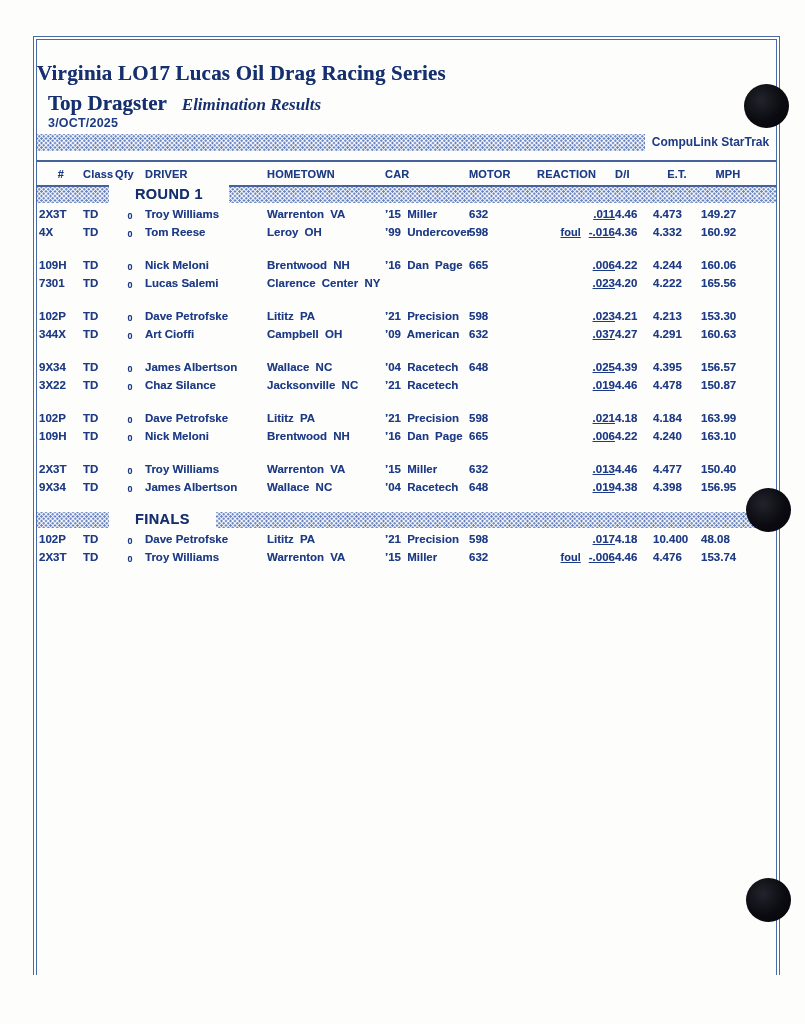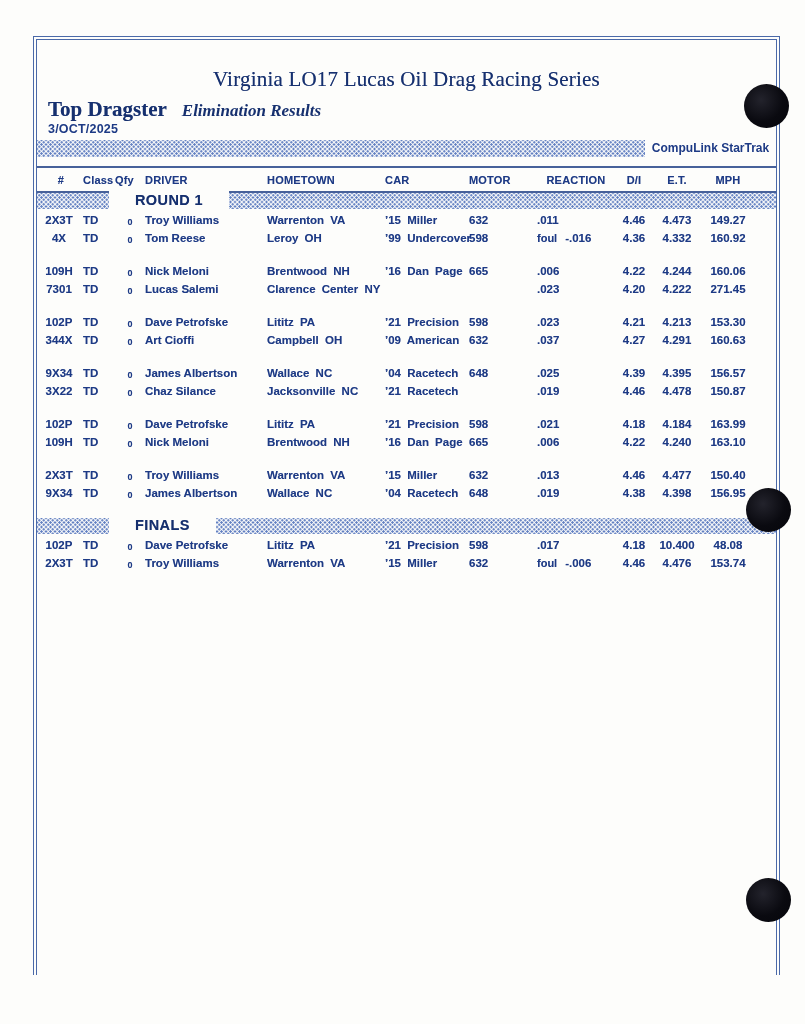--- a/index.html
+++ b/index.html
@@ -20,24 +20,23 @@
     width:747px; height:939px;
     border-top:4px double #4a69a8;
     border-left:4px double #4a69a8;
     border-right:4px double #4a69a8;
     border-bottom:none;
     background:#fdfdfb;
   }
 
   
   .series-title {
-    margin-top:27px;
-    text-align:center;
+    margin-top:21px;
     font-family:"Liberation Serif", serif;
-    font-weight:normal;
+    font-weight:bold;
     font-size:21px;
     letter-spacing:.2px;
     color:#16306f;
     text-shadow:0 0 .5px rgba(22,48,111,.55);
   }
   .subheader {
     display:flex; justify-content:space-between; align-items:baseline;
     padding:0 20px 0 11px;
     margin-top:5px;
     flex-direction:column;
@@ -90,26 +89,26 @@
     margin-left:2px;
   }
   .col-headers { padding:6px 0 5px 0; }
   .hcell, .cell {
     font-weight:bold; font-size:11.5px;
     color:#1d3a85; white-space:nowrap;
     text-shadow:0 0 .4px rgba(29,58,133,.4);
   }
   .hcell { font-size:11px; letter-spacing:.2px; }
   .a-l { text-align:left; }
-  .a-r { text-align:center; }
+  .a-r { text-align:left; }
   .a-c { text-align:center; }
   .cell.qfy { font-size:9px; padding-top:2px; }
   .cell.sp { word-spacing:3px; }
   .cell.num { padding-right:4px; }
-  .cell.reaction { display:flex; gap:8px; }
+  .cell.reaction { display:flex; justify-content:flex-end; gap:8px;text-decoration:underline; }
   .foul-flag { font-size:11px; }
 
   .winners-note {
     margin:8px 0 4px 8px;
     font-weight:bold; font-size:8px;
     letter-spacing:.2px;
     color:#1d3a85;
   }
 
   .section { margin-bottom:0; }
@@ -241,21 +240,21 @@
               <div class="cell qfy a-c">0</div>
               <div class="cell a-l">Lucas Salemi</div>
               <div class="cell sp a-l">Clarence Center NY</div>
               <div class="cell sp a-l"></div>
               <div class="cell a-l"></div>
               <div class="cell reaction">
                 <span>.023</span>
               </div>
               <div class="cell a-r">4.20</div>
               <div class="cell a-r">4.222</div>
-              <div class="cell a-r">271.45</div>
+              <div class="cell a-r">165.56</div>
             </div>
           </div>
           <div class="pair">
             <div class="grid row">
               <div class="cell num a-r">102P</div>
               <div class="cell a-l">TD</div>
               <div class="cell qfy a-c">0</div>
               <div class="cell a-l">Dave Petrofske</div>
               <div class="cell sp a-l">Lititz PA</div>
               <div class="cell sp a-l">’21 Precision</div>

